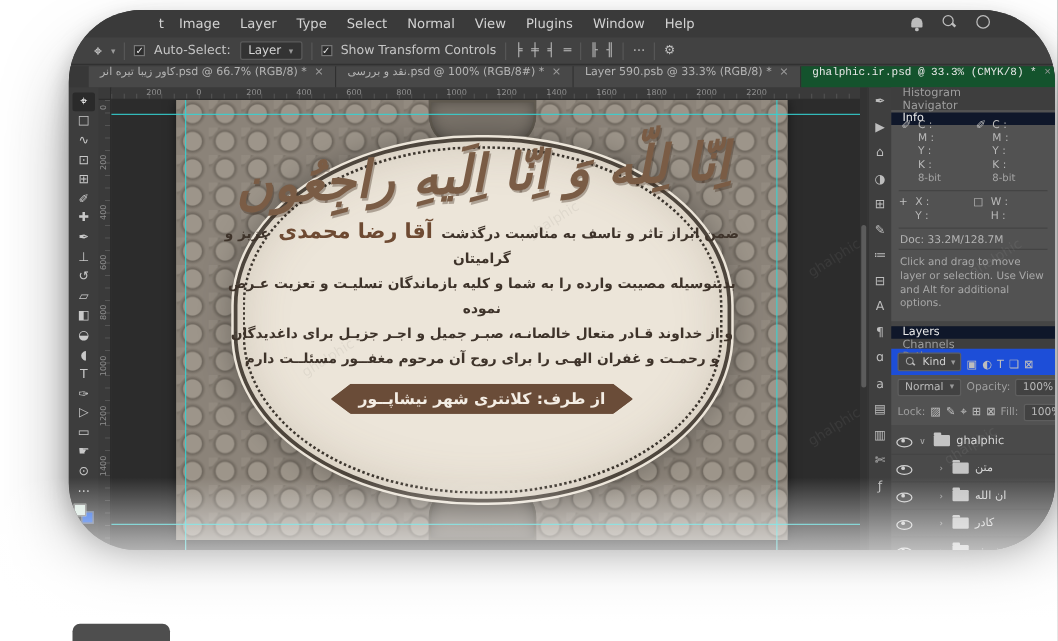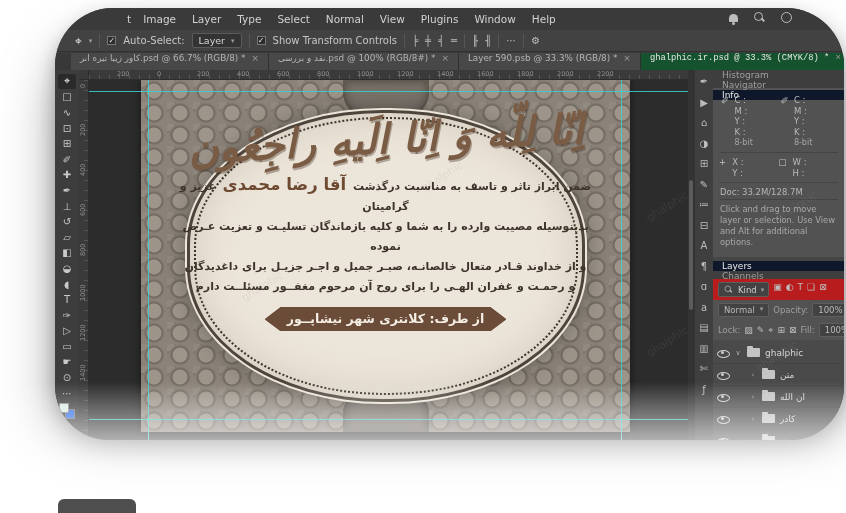--- a/index.html
+++ b/index.html
@@ -139,21 +139,21 @@
   .info-col{ flex:1; display:flex; gap:5px; padding:2px 2px; }
   .info-col .drop{ font-size:10px; color:#b5b5b5; }
   .chan{ line-height:10.5px; font-size:8.5px; color:#b9b9b9; }
   .bit{ font-size:8px; color:#a5a5a5; margin-top:1px; }
   .info-row2{ display:flex; border-top:1px solid #444; margin-top:3px; padding-top:4px; }
   .info-row2 .cell{ flex:1; display:flex; gap:6px; font-size:8.5px; line-height:10.5px; }
   .doc-line{ border-top:1px solid #444; margin-top:4px; padding:4px 1px 2px; font-size:8.5px; color:#b5b5b5; }
   .tip{ border-top:1px solid #444; padding:4px 1px 5px; font-size:8.3px; line-height:11px; color:#a8a8a8; }
 
   .layers-wrap{ margin-top:4px; }
-  .filter-row{ display:flex; align-items:flex-start; gap:4px; background:#b91c1c; padding:3px 5px; }
+  .filter-row{ display:flex; align-items:flex-end; gap:4px; background:#1d4ed8; padding:3px 5px; }
   .kind-drop{ background:#424242; border:1px solid #5e5e5e; border-radius:2px; font-size:8.5px;
               padding:1px 4px; display:flex; gap:4px; align-items:center; color:#cfcfcf; }
   .filt-ico{ font-size:9px; color:#bdbdbd; }
   .blend-row,.lock-row{ display:flex; align-items:center; gap:4px; background:#525252;
                         padding:3px 5px; font-size:8.5px; color:#9f9f9f; }
   .mini-drop{ background:#424242; border:1px solid #5e5e5e; border-radius:2px; padding:1px 5px; font-size:8.5px; color:#b9b9b9; display:flex; gap:5px; }
   .layer-list{ background:#4a4a4a; padding-top:2px; }
   .layer-row{ display:flex; align-items:center; gap:5px; height:22px; padding:0 4px; border-bottom:1px solid #444; }
   .eye{ width:12px; height:11px; position:relative; flex:0 0 12px; }
   .eye::before{ content:""; position:absolute; left:0; top:2.5px; width:11px; height:6px; border:1px solid #cfcfcf; border-radius:50%; }

